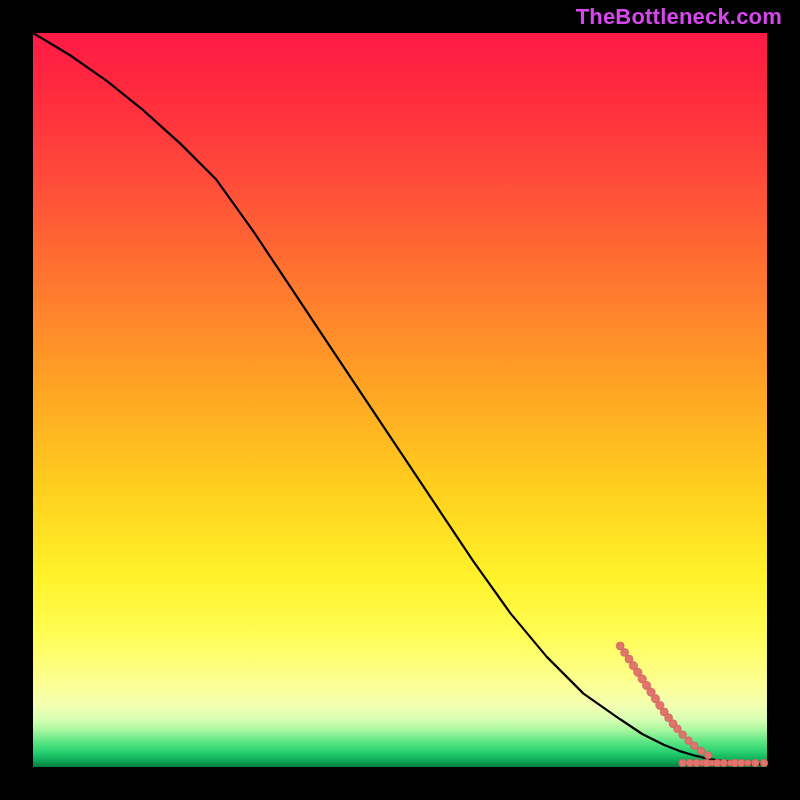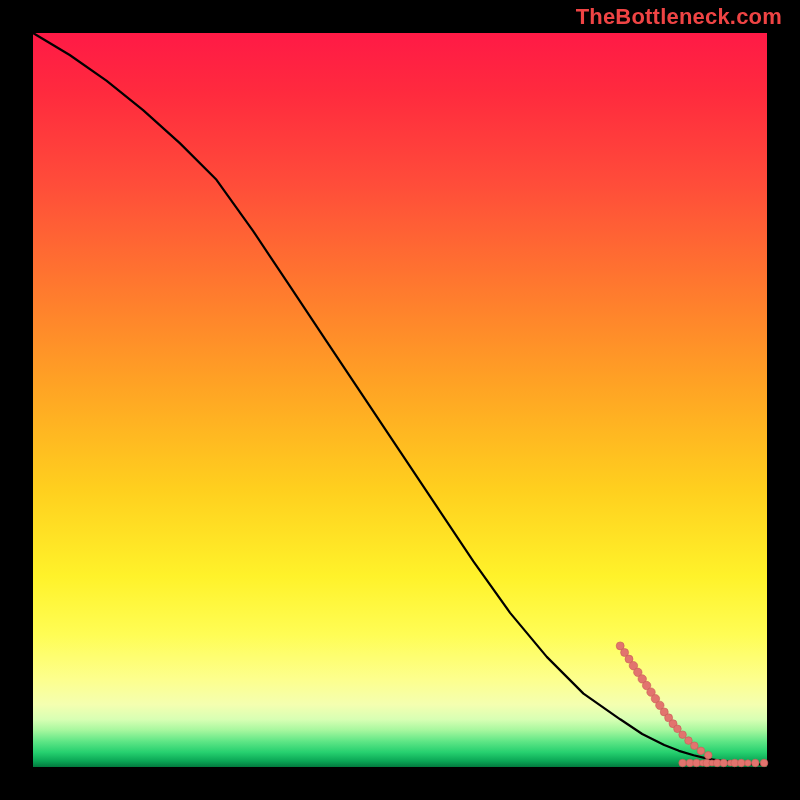--- a/index.html
+++ b/index.html
@@ -14,21 +14,21 @@
   .frame {
     position: relative;
     width: 800px;
     height: 800px;
     background: #000;
   }
   .watermark {
     position: absolute;
     top: 4px;
     right: 18px;
-    color: #ef4444;
+    color: #d946ef;
     font-size: 22px;
     font-weight: 600;
     letter-spacing: 0.2px;
     user-select: none;
   }
   
   .plot {
     position: absolute;
     left: 33px;
     top: 33px;

